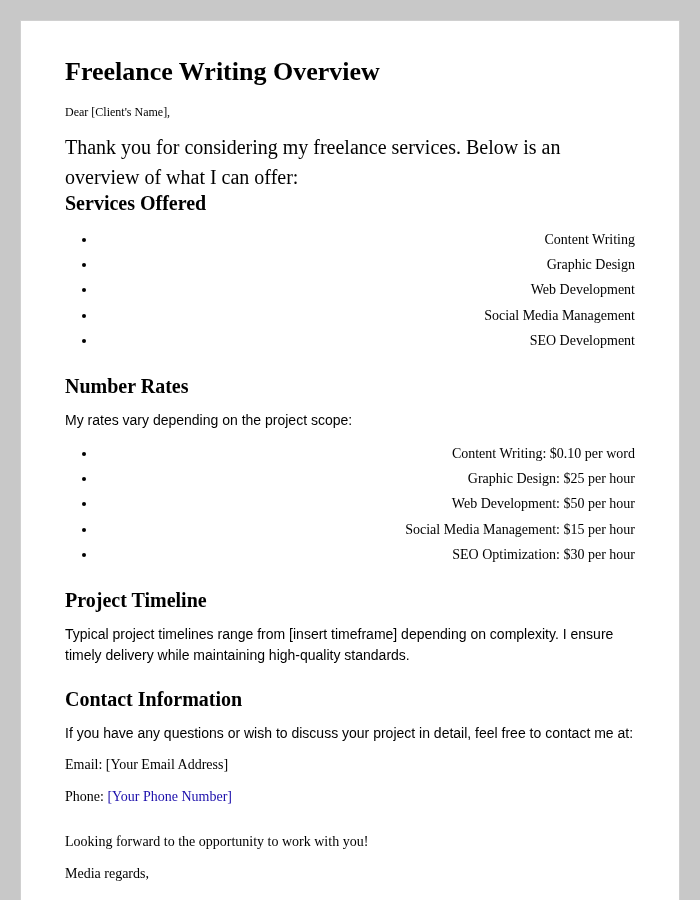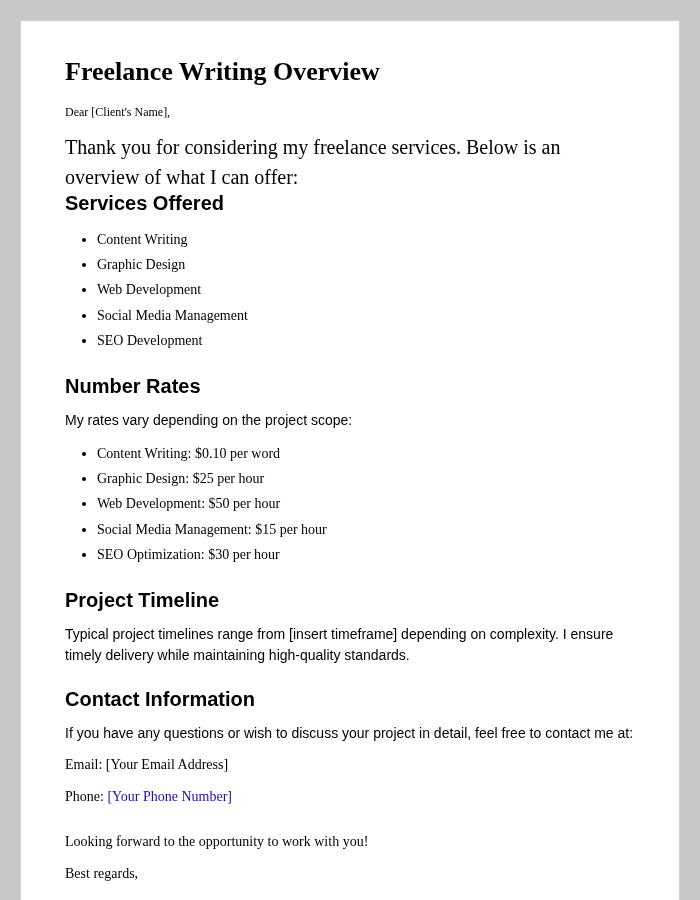--- a/index.html
+++ b/index.html
@@ -44,41 +44,42 @@
     .intro-text {
       font-size: 20px;
       color: #000;
       font-family: Georgia, serif;
       line-height: 1.5;
     }
 
     .section-heading {
       font-size: 20px;
       font-weight: bold;
-      font-family: Liberation Sans, sans-serif;
+      font-family: Liberation Serif, serif;
       margin-bottom: 12px;
       color: #000;
     }
 
     .section-block {
       margin-bottom: 22px;
     }
 
     .section-body-text {
       font-size: 14px;
       color: #000;
       font-family: Liberation Sans, sans-serif;
       line-height: 1.5;
       margin-bottom: 10px;
     }
 
     .bullet-list {
       list-style: disc;
       margin-left: 32px;
       margin-bottom: 6px;
+      text-align: right;
     }
 
     .bullet-list li {
       font-size: 14px;
       color: #000;
       font-family: Georgia, serif;
       line-height: 1.8;
     }
 
     .contact-link {
@@ -137,16 +138,16 @@
     <p class="section-body-text">If you have any questions or wish to discuss your project in detail, feel free to contact me at:</p>
     <p class="closing-text">
       <span>Email: [Your Email Address]</span>
     </p>
     <p class="closing-text">
       <span>Phone: </span><span class="contact-link">[Your Phone Number]</span>
     </p>
   </div>
 
   <p class="closing-text">Looking forward to the opportunity to work with you!</p>
-  <p class="closing-text">Best regards,</p>
+  <p class="closing-text">Media regards,</p>
   <p class="closing-text">[Your Name]</p>
 
 </div>
 
 </body></html>

